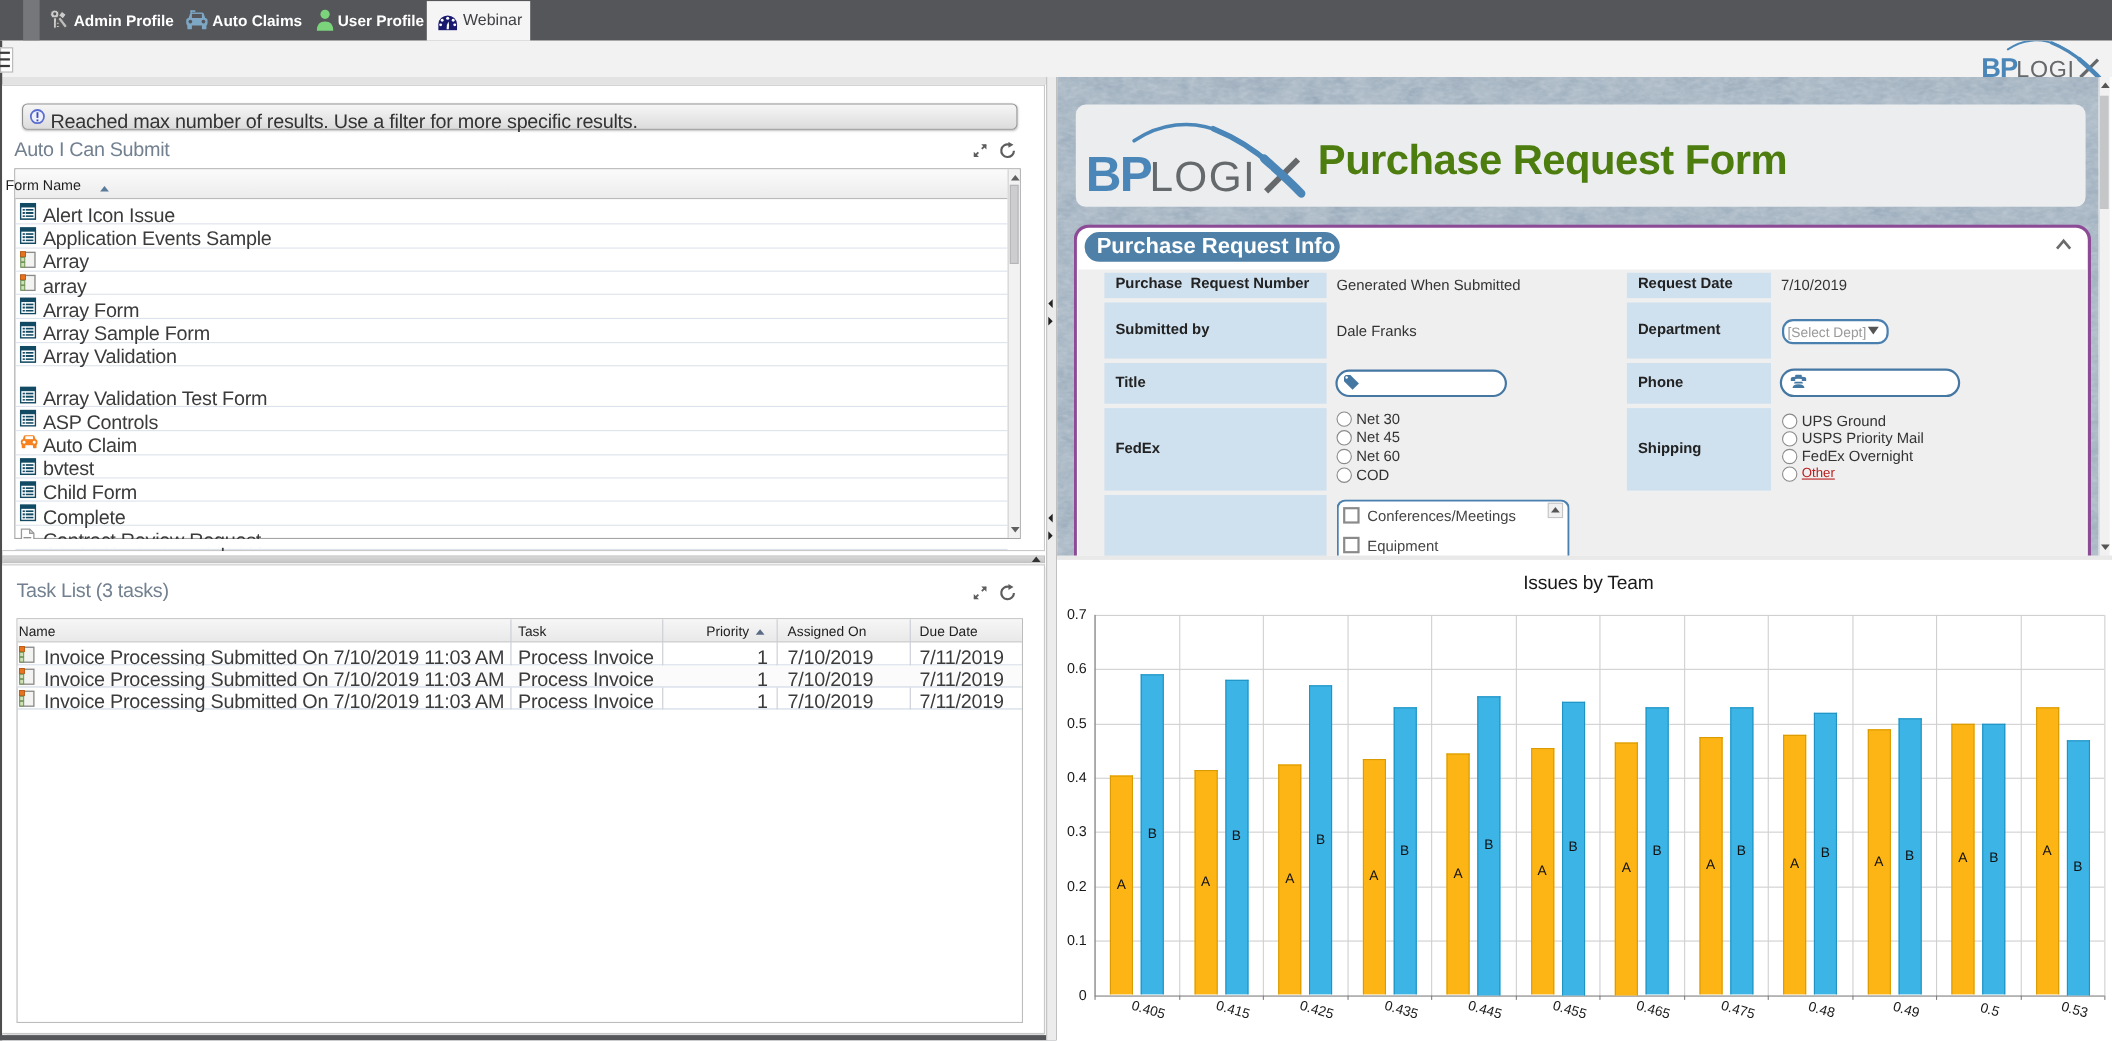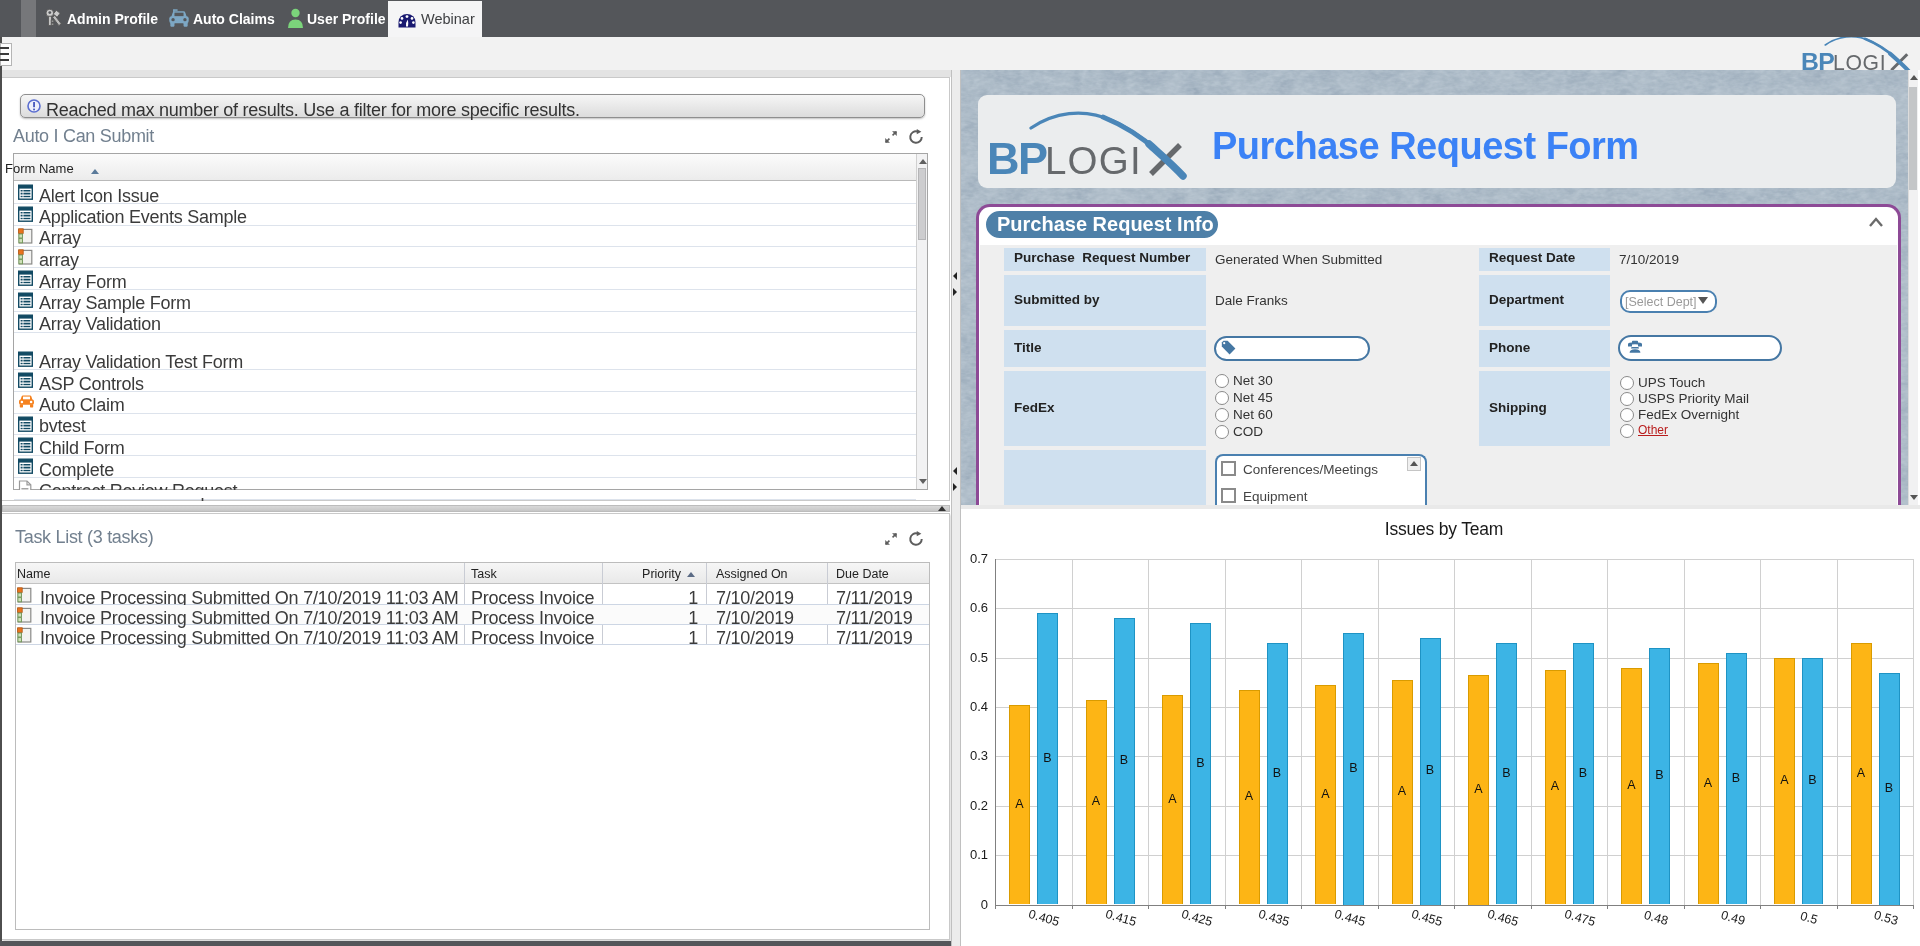--- a/index.html
+++ b/index.html
@@ -360,21 +360,21 @@
 <div class="abs" style="left:978px;top:95px;width:918px;height:93px;background:#ebedee;border-radius:9px;"></div>
 <div class="abs" style="left:985px;top:110px;transform:scale(1.0);transform-origin:left top;">
 <svg width="205" height="70" viewBox="0 0 205 70">
 <text x="2" y="64" font-family="Liberation Sans" font-weight="bold" font-size="45" fill="#4a86b8" letter-spacing="-1.5">BP</text>
 <text x="60" y="64" font-family="Liberation Sans" font-size="38.5" fill="#66696c" letter-spacing="1.2">LOGI</text>
 <path d="M166 64 L195 35" stroke="#66696c" stroke-width="5.4"></path>
 <path d="M46 18 C 68 3, 98 -3, 128 11 C 152 22, 175 41, 197 64" stroke="#4a86b8" stroke-width="3.2" fill="none" stroke-linecap="round"></path>
 <path d="M118 7 C 140 16, 158 28, 172 41" stroke="#4a86b8" stroke-width="5" fill="none" stroke-linecap="round"></path>
 <path d="M164 34 C 175 44, 188 55, 198 66" stroke="#4a86b8" stroke-width="7.5" fill="none" stroke-linecap="round"></path>
 </svg></div>
-<div class="abs" style="left:1198px;top:125px;font-size:38px;letter-spacing:-0.5px;font-weight:bold;color:#3b82f6;margin-left:14px;">Purchase Request Form</div>
+<div class="abs" style="left:1198px;top:125px;font-size:38px;letter-spacing:-0.5px;font-weight:bold;color:#4d7c0f;">Purchase Request Form</div>
 <div class="abs" style="left:976px;top:204px;width:925px;height:302px;border:3px solid #8d4a96;border-bottom:none;border-radius:14px 14px 0 0;background:#fff;"></div>
 <div class="abs" style="left:983px;top:208px;width:238px;height:33px;background:#4e80a8;border:3px solid #fff;border-radius:19px;"></div>
 <div class="abs" style="left:997px;top:213px;font-size:20px;font-weight:bold;color:#fff;">Purchase Request Info</div>
 <svg class="abs" style="left:1866px;top:214px" width="20" height="18" viewBox="0 0 20 18">
       <path d="M4 12 L10 5 L16 12" fill="none" stroke="#6b6b6b" stroke-width="2.4"></path>
     </svg>
 <div class="abs" style="left:980px;top:245px;width:917px;height:260px;background:#efefef;"></div>
 <div class="abs" style="left:1004px;top:248px;width:202px;height:23px;background:#cfe0ef;"></div>
     <div class="abs" style="left:1014px;top:250px;font-size:13.5px;font-weight:bold;color:#222;">Purchase&nbsp; Request Number</div>
 <div class="abs" style="left:1004px;top:275px;width:202px;height:51px;background:#cfe0ef;"></div>
@@ -418,21 +418,21 @@
 <div class="abs" style="left:1620px;top:290px;width:97px;height:23px;background:#fff;border:2px solid #4a80b0;border-radius:10px;"></div>
 <div class="abs" style="left:1625px;top:294.5px;font-size:12.5px;color:#9a9a9a;">[Select Dept]</div>
 <div class="abs" style="left:1698px;top:297px;width:0;height:0;border-left:5.5px solid transparent;border-right:5.5px solid transparent;border-top:7px solid #555;"></div>
 <div class="abs" style="left:1618px;top:335px;width:164px;height:26px;background:#fff;border:2.5px solid #4577a3;border-radius:13px;"></div>
 <svg class="abs" style="left:1627px;top:339px" width="16" height="16" viewBox="0 0 16 16">
       <path d="M1.0 7.4 L1.0 5.0 Q1.0 4.1 2.6 3.8 L5.0 3.5 L5.0 2.4 Q5.0 1.7 5.8 1.7 L10.2 1.7 Q11.0 1.7 11.0 2.4 L11.0 3.5 L13.4 3.8 Q15.0 4.1 15.0 5.0 L15.0 7.4 L11.0 7.4 L11.0 5.6 Q8 5.0 5.0 5.6 L5.0 7.4 Z" fill="#4577a3"></path>
       <path d="M4.6 8.1 L11.4 8.1 L12.1 9.6 L3.9 9.6 Z" fill="#4577a3"></path>
       <path d="M2.6 13.8 Q2.6 10.3 8 10.3 Q13.4 10.3 13.4 13.8 Z" fill="#4577a3"></path>
     </svg>
 <div class="abs" style="left:1620px;top:376px;width:14px;height:14px;border-radius:50%;background:#fff;border:1.5px solid #8a8a8a;"></div>
-    <div class="abs" style="left:1638px;top:375px;font-size:13.5px;color:#333;">UPS Touch</div>
+    <div class="abs" style="left:1638px;top:375px;font-size:13.5px;color:#333;">UPS Ground</div>
 <div class="abs" style="left:1620px;top:392px;width:14px;height:14px;border-radius:50%;background:#fff;border:1.5px solid #8a8a8a;"></div>
     <div class="abs" style="left:1638px;top:391px;font-size:13.5px;color:#333;">USPS Priority Mail</div>
 <div class="abs" style="left:1620px;top:408px;width:14px;height:14px;border-radius:50%;background:#fff;border:1.5px solid #8a8a8a;"></div>
     <div class="abs" style="left:1638px;top:407px;font-size:13.5px;color:#333;">FedEx Overnight</div>
 <div class="abs" style="left:1620px;top:424px;width:14px;height:14px;border-radius:50%;background:#fff;border:1.5px solid #8a8a8a;"></div>
     <div class="abs" style="left:1638px;top:423px;font-size:12px;color:#b91c1c;text-decoration:underline;">Other</div>
 <div class="abs" style="left:961px;top:506px;width:959px;height:440px;background:#fff;"></div>
 <div class="abs" style="left:961px;top:505px;width:959px;height:4px;background:#e9e9e9;"></div>
 <div class="abs" style="left:961px;top:519px;width:966px;text-align:center;font-size:17.5px;letter-spacing:-0.2px;color:#1a1a1a;">Issues by Team</div>
 <div class="abs" style="left:950px;top:896.5px;width:38px;text-align:right;font-size:13px;color:#1a1a1a;">0</div>

